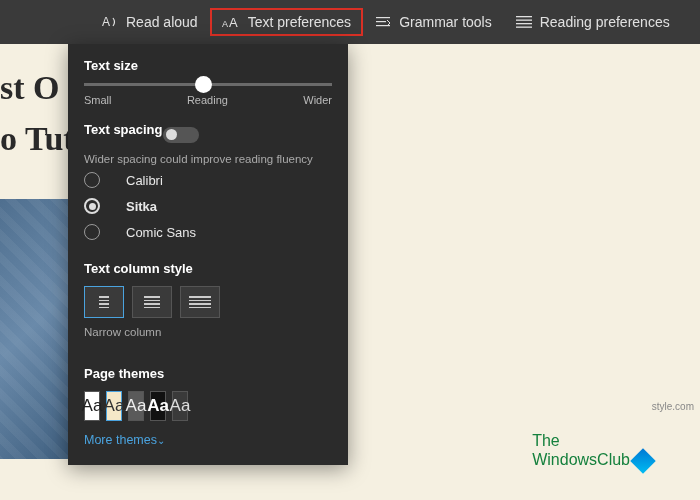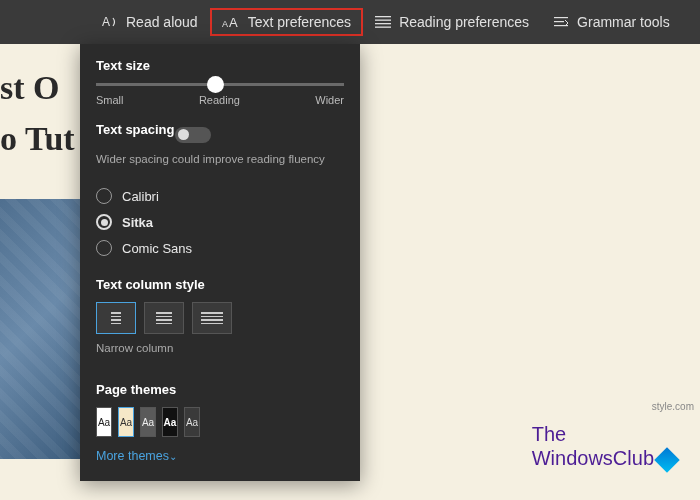--- a/index.html
+++ b/index.html
@@ -10,55 +10,55 @@
     .toolbar-item.active { border: 2px solid #d93025; padding: 4px 10px; }
     .toolbar-icon { display: inline-flex; align-items: center; }
     
     .content-bg { position: absolute; top: 44px; left: 0; right: 0; bottom: 0; }
     .heading-text { font-family: Georgia, serif; font-size: 34px; font-weight: bold; color: #2a2a2a; line-height: 1.5; padding: 18px 0 0 0; }
     .heading-text .line { display: block; }
     
     .photo-placeholder { position: absolute; top: 155px; left: -30px; width: 120px; height: 260px; background: linear-gradient(135deg, #4a6a8a 0%, #6a8aaa 50%, #3a5a7a 100%); border-radius: 4px; }
     .photo-placeholder::before { content: ""; position: absolute; inset: 0; background: repeating-linear-gradient(45deg, rgba(255,255,255,0.05) 0 8px, transparent 8px 16px); }
     
-    .logo { position: absolute; right: 24px; bottom: 30px; font-family: 'Segoe UI', sans-serif; color: #4c1d95; font-size: 20px; line-height: 1.2; }
+    .logo { position: absolute; right: 48px; bottom: 30px; font-family: 'Segoe UI', sans-serif; color: #15803d; font-size: 16px; line-height: 1.2; }
     .logo-icon { display: inline-block; width: 18px; height: 18px; background: linear-gradient(135deg, #0078d4 0%, #00bcf2 100%); transform: rotate(45deg); vertical-align: middle; margin-left: 4px; }
     .watermark { position: absolute; right: 6px; bottom: 88px; font-size: 10px; color: #888; }
     
-    .panel { position: absolute; top: 44px; left: 80px; width: 280px; background: #2b2b2b; color: #e8e8e8; padding: 14px 16px 18px 16px; font-size: 13px; box-shadow: 0 4px 20px rgba(0,0,0,0.4); }
+    .panel { position: absolute; top: 44px; left: 68px; width: 280px; background: #2b2b2b; color: #e8e8e8; padding: 14px 16px 18px 16px; font-size: 13px; box-shadow: 0 4px 20px rgba(0,0,0,0.4); }
     .panel h4 { font-size: 13px; font-weight: 600; margin-bottom: 10px; color: #fff; }
     
     .slider-wrap { position: relative; margin-bottom: 6px; }
     .slider-track { height: 3px; background: #6a6a6a; position: relative; width: 100%; }
     .slider-thumb { position: absolute; top: -7px; width: 17px; height: 17px; background: #fff; border-radius: 50%; left: calc(48% - 8px); }
     .slider-labels { display: flex; justify-content: space-between; font-size: 11px; color: #bbb; margin-top: 8px; margin-bottom: 16px; }
     
     .row { display: flex; justify-content: flex-start; align-items: center; }
     .toggle { width: 36px; height: 16px; background: #555; border-radius: 10px; position: relative; }
     .toggle::after { content: ""; position: absolute; width: 11px; height: 11px; background: #ddd; border-radius: 50%; top: 2.5px; left: 3px; }
-    .desc { font-size: 11.5px; color: #aaa; margin-top: 4px; margin-bottom: 16px; line-height: 1.4; }
+    .desc { font-size: 11.5px; color: #aaa; margin-top: 4px; margin-bottom: 0; line-height: 1.4; }
     
     .radio-group { margin-bottom: 16px; }
-    .radio-item { display: flex; align-items: center; gap: 10px; padding: 5px 0; cursor: pointer; }
+    .radio-item { display: flex; align-items: center; gap: 26px; padding: 5px 0; cursor: pointer; }
     .radio { width: 16px; height: 16px; border: 1.5px solid #999; border-radius: 50%; display: inline-flex; align-items: center; justify-content: center; flex-shrink: 0; }
     .radio.selected { border-color: #ddd; border-width: 2px; }
     .radio.selected::after { content: ""; width: 7px; height: 7px; background: #ddd; border-radius: 50%; }
     
     .style-buttons { display: flex; gap: 8px; margin-bottom: 8px; }
     .style-btn { width: 40px; height: 32px; background: #3a3a3a; border: 1px solid #555; display: flex; align-items: center; justify-content: center; cursor: pointer; }
     .style-btn.selected { border: 1.5px solid #4aa3df; }
     .col-icon { display: flex; flex-direction: column; gap: 2px; }
     .col-icon span { height: 1.5px; background: #ccc; }
     .col-icon.narrow span { width: 10px; }
     .col-icon.medium span { width: 16px; }
     .col-icon.wide span { width: 22px; }
     .style-label { font-size: 11.5px; color: #aaa; margin-bottom: 28px; }
     
     .theme-buttons { display: flex; gap: 6px; margin-bottom: 12px; }
-    .theme-btn { width: 16px; height: 30px; border: 1px solid #555; display: flex; align-items: center; justify-content: center; font-size: 10px; cursor: pointer; }
+    .theme-btn { width: 16px; height: 30px; border: 1px solid #555; display: flex; align-items: center; justify-content: center; font-size: 17px; cursor: pointer; }
     .theme-btn.selected { border: 1.5px solid #4aa3df; }
     .theme-white { background: #fff; color: #222; }
     .theme-sepia { background: #f5e8c8; color: #333; }
     .theme-gray { background: #5a5a5a; color: #eee; }
     .theme-black { background: #111; color: #fff; font-weight: bold; }
     .theme-dark { background: #3a3a3a; color: #ddd; }
     
     .more-link { color: #4aa3df; font-size: 12.5px; display: flex; align-items: center; cursor: pointer; }
     .chevron { font-size: 10px; color: #4aa3df; }
   </style>
@@ -79,39 +79,39 @@
     <span class="toolbar-icon">
       <svg width="18" height="14" viewBox="0 0 18 14">
           <text x="0" y="12" fill="#e0e0e0" font-size="9">A</text>
           <text x="7" y="12" fill="#e0e0e0" font-size="13">A</text>
         </svg>
     </span>
     <span>Text preferences</span>
   </div>
   <div class="toolbar-item">
     <span class="toolbar-icon">
+      <svg width="16" height="14" viewBox="0 0 16 14">
+          <rect x="1" y="2" width="14" height="1.2" fill="#e0e0e0"></rect>
+          <rect x="1" y="6" width="10" height="1.2" fill="#e0e0e0"></rect>
+          <rect x="1" y="10" width="14" height="1.2" fill="#e0e0e0"></rect>
+          <path d="M12 5 L15 8 L12 11" stroke="#e0e0e0" fill="none" stroke-width="1"></path>
+        </svg>
+    </span>
+    <span>Grammar tools</span>
+  </div>
+  <div class="toolbar-item">
+    <span class="toolbar-icon">
       <svg width="16" height="12" viewBox="0 0 16 12">
           <rect x="0" y="0" width="16" height="1.3" fill="#e0e0e0"></rect>
           <rect x="0" y="3.5" width="16" height="1.3" fill="#e0e0e0"></rect>
           <rect x="0" y="7" width="16" height="1.3" fill="#e0e0e0"></rect>
           <rect x="0" y="10.5" width="16" height="1.3" fill="#e0e0e0"></rect>
         </svg>
     </span>
     <span>Reading preferences</span>
-  </div>
-  <div class="toolbar-item">
-    <span class="toolbar-icon">
-      <svg width="16" height="14" viewBox="0 0 16 14">
-          <rect x="1" y="2" width="14" height="1.2" fill="#e0e0e0"></rect>
-          <rect x="1" y="6" width="10" height="1.2" fill="#e0e0e0"></rect>
-          <rect x="1" y="10" width="14" height="1.2" fill="#e0e0e0"></rect>
-          <path d="M12 5 L15 8 L12 11" stroke="#e0e0e0" fill="none" stroke-width="1"></path>
-        </svg>
-    </span>
-    <span>Grammar tools</span>
   </div>
 </div>
 
 <div class="content-bg">
   <div class="heading-text">
     <span class="line">st O</span>
     <span class="line">o Tut</span>
   </div>
   <div class="photo-placeholder"></div>
 </div>

